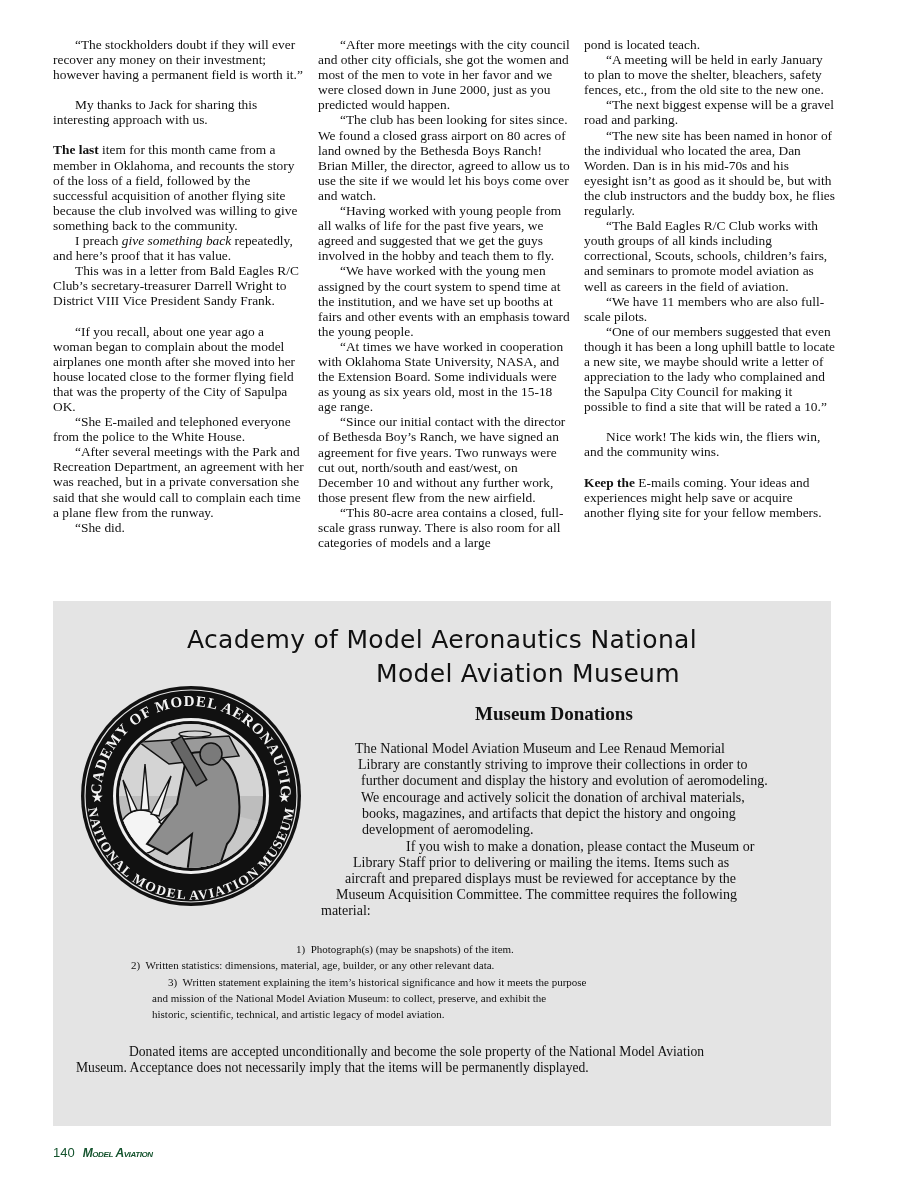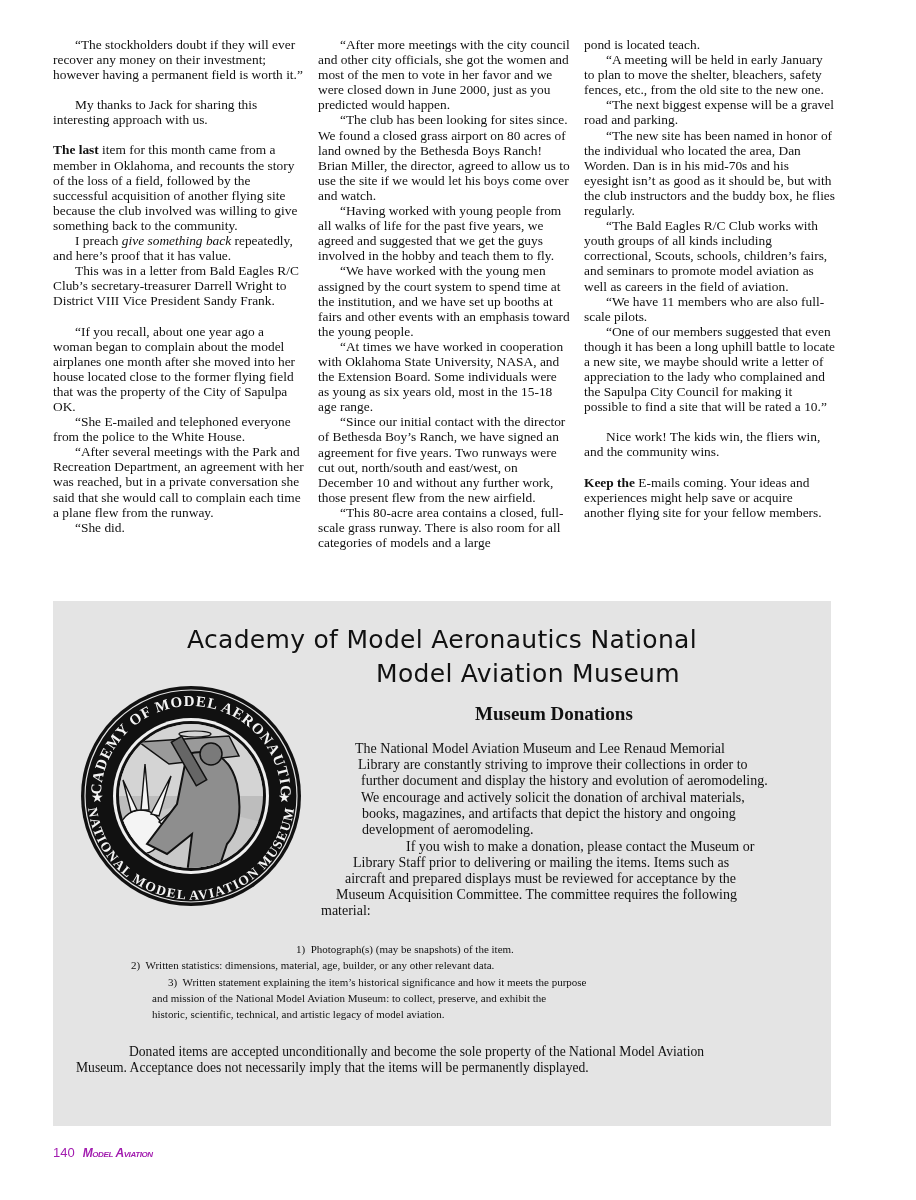--- a/index.html
+++ b/index.html
@@ -22,21 +22,21 @@
   #museum-title .l1 { display:block; }
   #museum-title .l2 { display:block; padding-left:172px; }
   #donations-heading { position:absolute; left:422px; top:102px; font-weight:bold;
                        font-size:19px; color:#111;text-align:right; }
   #logo { position:absolute; left:26px; top:83px; width:224px; height:224px; }
 
   .mtext { position:absolute; font-size:14px; line-height:16.3px; color:#111; white-space:nowrap; }
   .item { position:absolute; font-size:11px; line-height:16.3px; white-space:nowrap; }
 
   #footer { position:absolute; left:53px; top:1145px; font-family:"Liberation Sans", sans-serif;
-            font-size:13px; color:#a21caf; }
+            font-size:13px; color:#14532d; }
   #footer .mag { font-weight:bold; font-style:italic; margin-left:8px; font-size:12px;
                  letter-spacing:-0.4px; font-variant:small-caps; }
 </style>
 </head>
 <body>
 
 <div id="col1" class="col">
   <p>“The stockholders doubt if they will ever recover any money on their investment; however having a permanent field is worth it.”</p>
   <p class="gap">My thanks to Jack for sharing this interesting approach with us.</p>
   <p class="noindent gap"><b>The last</b><span> item for this month came from a member in Oklahoma, and recounts the story of the loss of a field, followed by the successful acquisition of another flying site because the club involved was willing to give something back to the community.</span></p>

